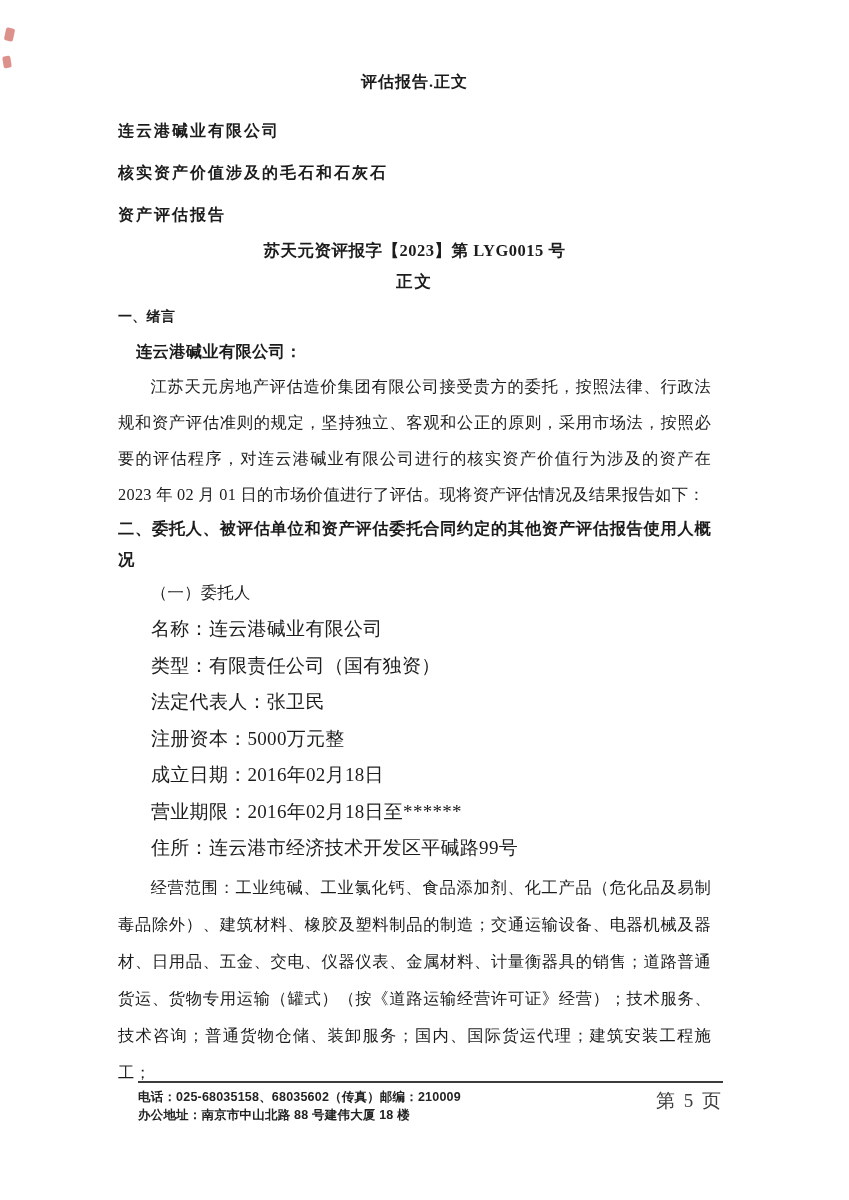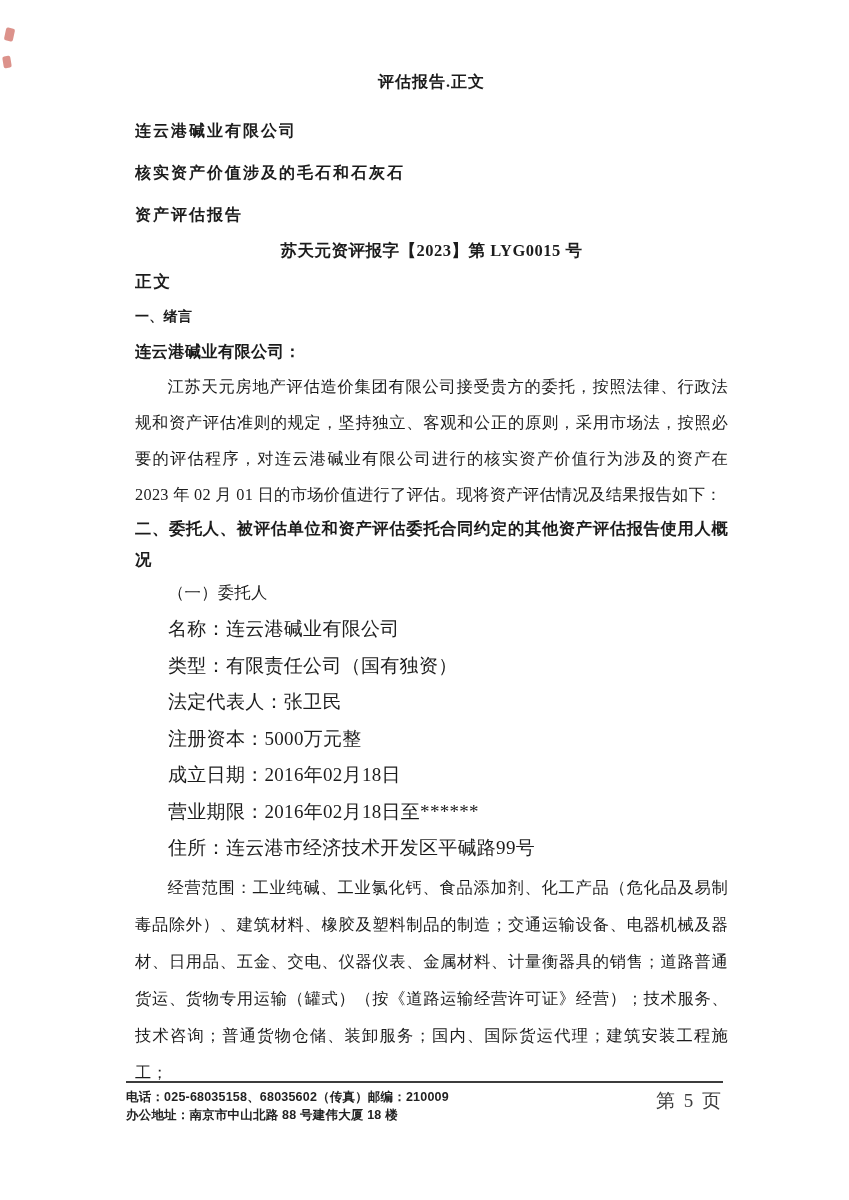--- a/index.html
+++ b/index.html
@@ -7,47 +7,47 @@
     position:relative;
     width:849px;height:1200px;
     margin:0 auto;
     background:#ffffff;
     overflow:hidden;
     color:#1c1c1c;
     font-family:"Liberation Serif","DejaVu Serif",serif;
   }
   .content{
     position:absolute;
-    top:0;left:135px;width:593px;height:1075px;
+    top:0;left:118px;width:593px;height:1075px;
     overflow:hidden;
     padding-top:70px;
     box-sizing:content-box;
   }
   .doc-label{
     text-align:center;font-size:16px;font-weight:bold;
     line-height:24px;letter-spacing:1px;
   }
   .title-line{
     text-align:left;font-size:16px;font-weight:bold;
     line-height:42px;letter-spacing:2px;
   }
   .title-block{margin-top:16px;}
   .report-no{
     text-align:center;font-size:16.5px;font-weight:bold;
     line-height:30px;letter-spacing:0.5px;
   }
   .subtitle{
-    text-align:left;font-size:16.5px;font-weight:bold;
+    text-align:center;font-size:16.5px;font-weight:bold;
     line-height:32px;letter-spacing:2px;
   }
   .h1{
     font-size:14px;font-weight:bold;line-height:37px;letter-spacing:0.3px;
   }
   .salutation{
-    font-size:16.3px;font-weight:bold;line-height:34px;letter-spacing:0.3px;
+    font-size:16.3px;font-weight:bold;line-height:34px;letter-spacing:0.3px;margin-left:18px;
   }
   .body-par{
     font-size:16.3px;line-height:36px;letter-spacing:0.3px;
     text-align:justify;text-align-last:left;
     text-indent:2em;
     margin:0;
   }
   .h2{
     font-size:16.3px;font-weight:bold;line-height:31px;letter-spacing:0.3px;
     text-align:justify;text-align-last:left;
@@ -62,21 +62,21 @@
     white-space:nowrap;
   }
   .scope{
     margin-top:2px;
     font-size:16.3px;line-height:37px;letter-spacing:0.3px;
     text-align:justify;text-align-last:left;
     text-indent:2em;
   }
   .footer{
     position:absolute;
-    left:126px;right:126px;top:1081px;
+    left:138px;right:126px;top:1081px;
     border-top:2px solid #3c3c3c;
     padding-top:5px;
   }
   .footer-line{
     font-family:"Liberation Sans","DejaVu Sans",sans-serif;
     font-size:12.5px;font-weight:bold;color:#222;
     line-height:18px;letter-spacing:0.2px;
   }
   .page-num{
     position:absolute;right:0;top:5px;

